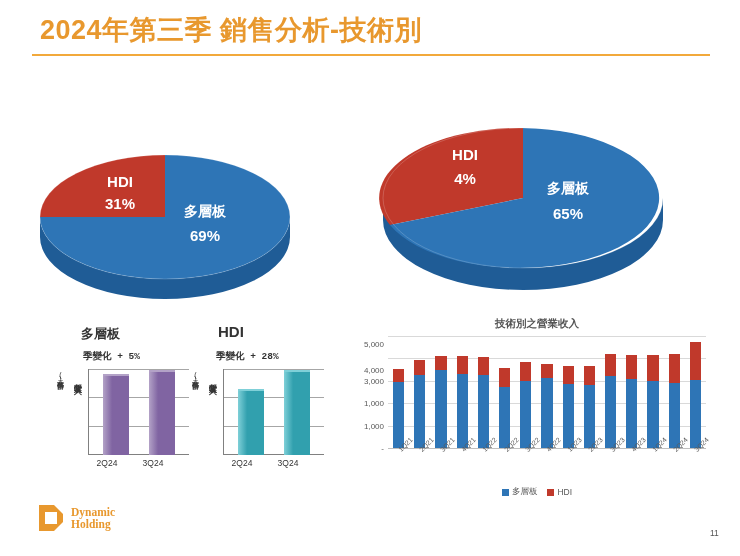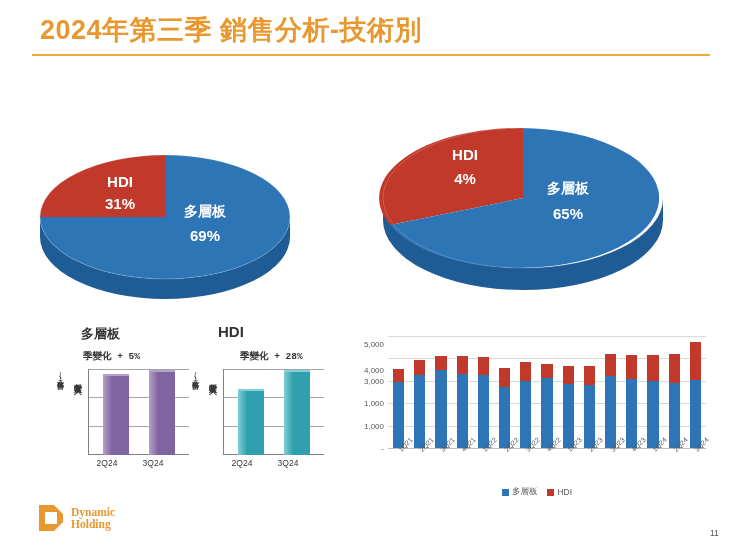--- a/index.html
+++ b/index.html
@@ -160,37 +160,38 @@
       <div class="mini-grid" style="top:85px;width:100%;background:#808080;"></div>
       <div class="mini-bar" id="mini0-bar0" style="left: 14px; width: 26px; height: 81px; background: linear-gradient(to right, rgb(179, 162, 199) 0%, rgb(128, 100, 162) 35%, rgb(128, 100, 162) 100%); border-top: 2px solid rgb(179, 162, 199); box-sizing: border-box;"></div>
       <div class="mini-bar" id="mini0-bar1" style="left: 60px; width: 26px; height: 85px; background: linear-gradient(to right, rgb(179, 162, 199) 0%, rgb(128, 100, 162) 35%, rgb(128, 100, 162) 100%); border-top: 2px solid rgb(179, 162, 199); box-sizing: border-box;"></div>
     </div>
     <div class="mini-xlab" style="left:36px;top:133px;width:32px;">2Q24</div>
     <div class="mini-xlab" style="left:82px;top:133px;width:32px;">3Q24</div>
   </div>
 
   <div class="mini" id="mini-1" style="left:190px;top:325px;width:145px;height:150px;">
     <div class="mini-title" style="left:28px;top:-2px;font-size:15px;">HDI</div>
-    <div class="mini-delta" style="left:26px;top:25px;margin-left:24px;">季變化 + 28%</div>
+    <div class="mini-delta" style="left:26px;top:25px;">季變化 + 28%</div>
     <div class="mini-axis-unit" style="left:2px;top:46px;height:84px;">(新台幣佰萬元)</div>
     <div class="mini-axis-name" style="left:16px;top:52px;height:74px;">營業收入</div>
 
     <div class="mini-plot" style="left:33px;top:44px;width:100px;height:86px;">
       <div class="mini-grid" style="top:0px;width:100%;"></div>
       <div class="mini-grid" style="top:28px;width:100%;"></div>
       <div class="mini-grid" style="top:57px;width:100%;"></div>
       <div class="mini-grid" style="top:85px;width:100%;background:#808080;"></div>
       <div class="mini-bar" id="mini1-bar0" style="left: 14px; width: 26px; height: 66px; background: linear-gradient(to right, rgb(127, 208, 216) 0%, rgb(49, 160, 174) 35%, rgb(49, 160, 174) 100%); border-top: 2px solid rgb(127, 208, 216); box-sizing: border-box;"></div>
       <div class="mini-bar" id="mini1-bar1" style="left: 60px; width: 26px; height: 85px; background: linear-gradient(to right, rgb(127, 208, 216) 0%, rgb(49, 160, 174) 35%, rgb(49, 160, 174) 100%); border-top: 2px solid rgb(127, 208, 216); box-sizing: border-box;"></div>
     </div>
     <div class="mini-xlab" style="left:36px;top:133px;width:32px;">2Q24</div>
     <div class="mini-xlab" style="left:82px;top:133px;width:32px;">3Q24</div>
   </div>
 
   <div id="main-chart">
+    <div class="mc-title">技術別之營業收入</div>
     <div class="mc-plot" id="mc-plot">
         <div class="mc-grid" style="top: 112px; background: rgb(191, 191, 191);"></div>
         <div class="mc-ylab" style="top: 112px;">-</div>
         <div class="mc-grid" style="top: 89.6px;"></div>
         <div class="mc-ylab" style="top: 89.6px;">1,000</div>
         <div class="mc-grid" style="top: 67.2px;"></div>
         <div class="mc-ylab" style="top: 67.2px;">1,000</div>
         <div class="mc-grid" style="top: 44.8px;"></div>
         <div class="mc-ylab" style="top: 44.8px;">3,000</div>
         <div class="mc-grid" style="top: 22.4px;"></div>

